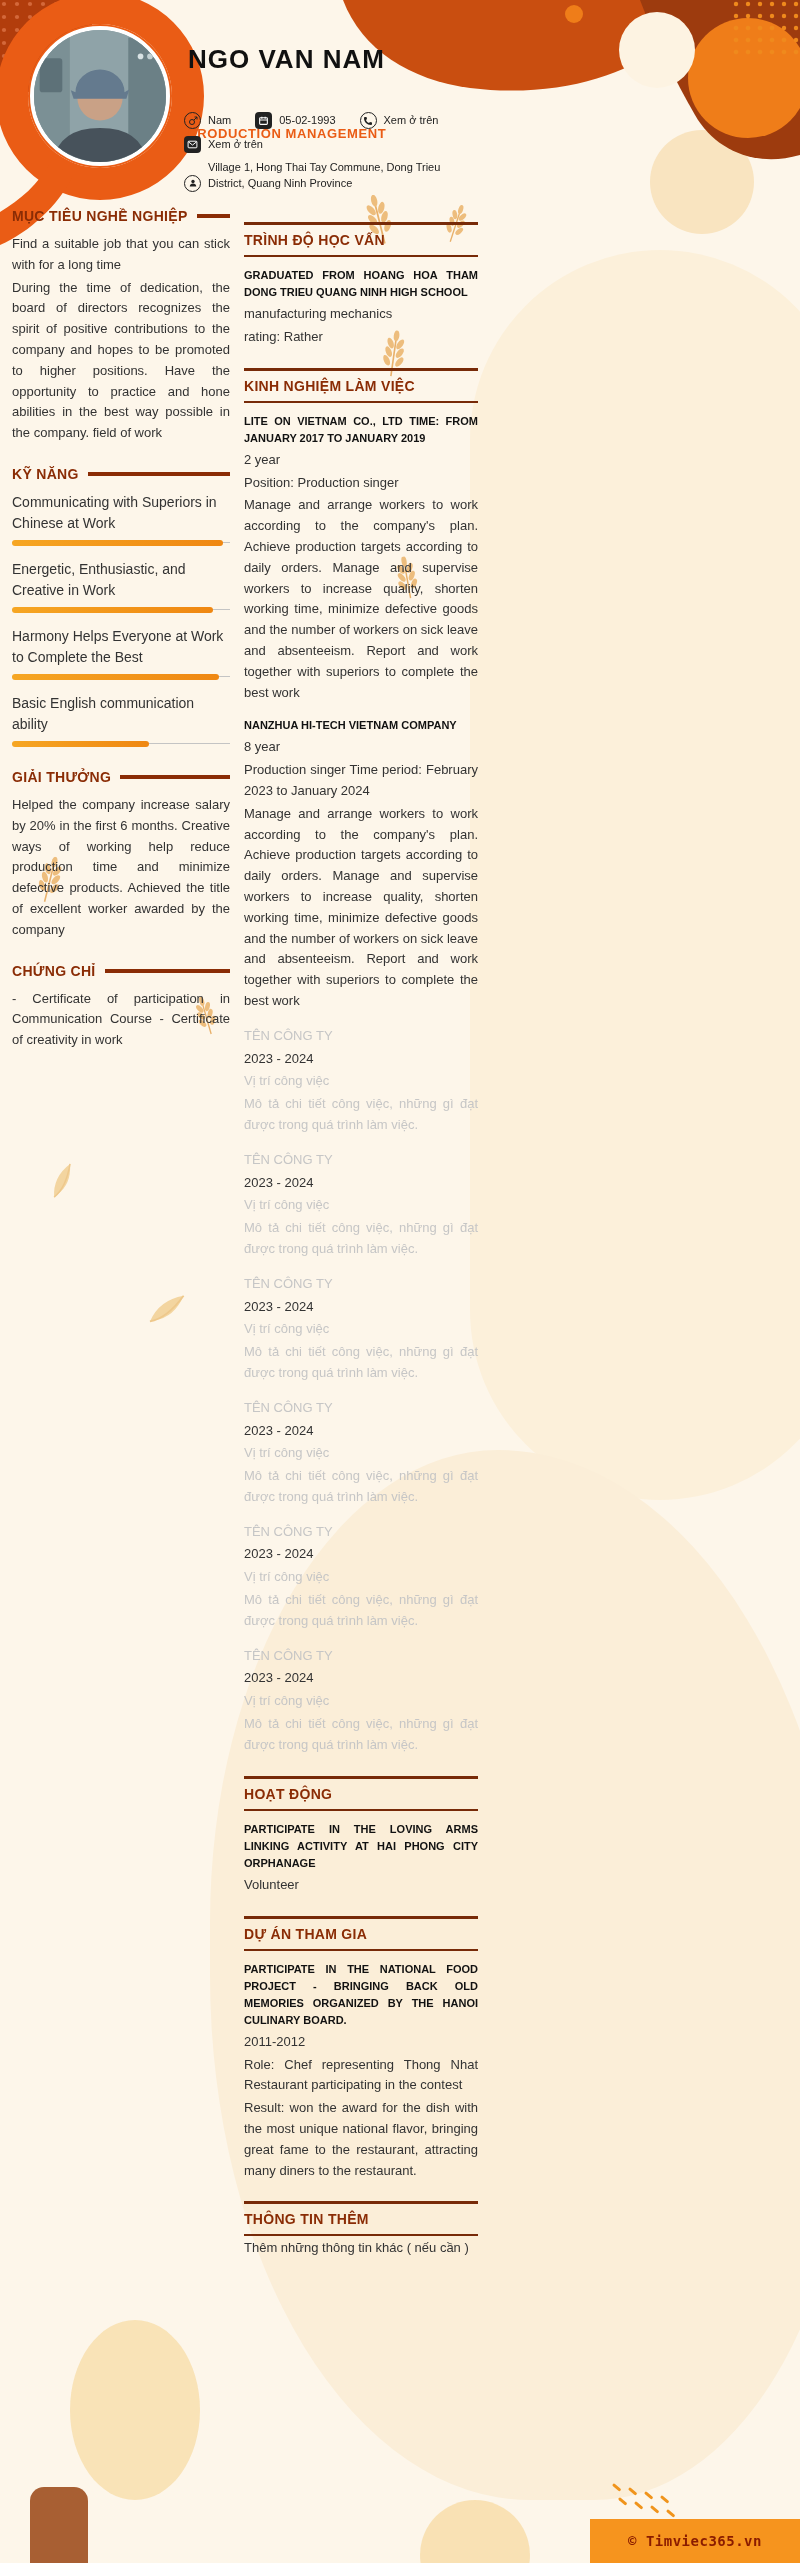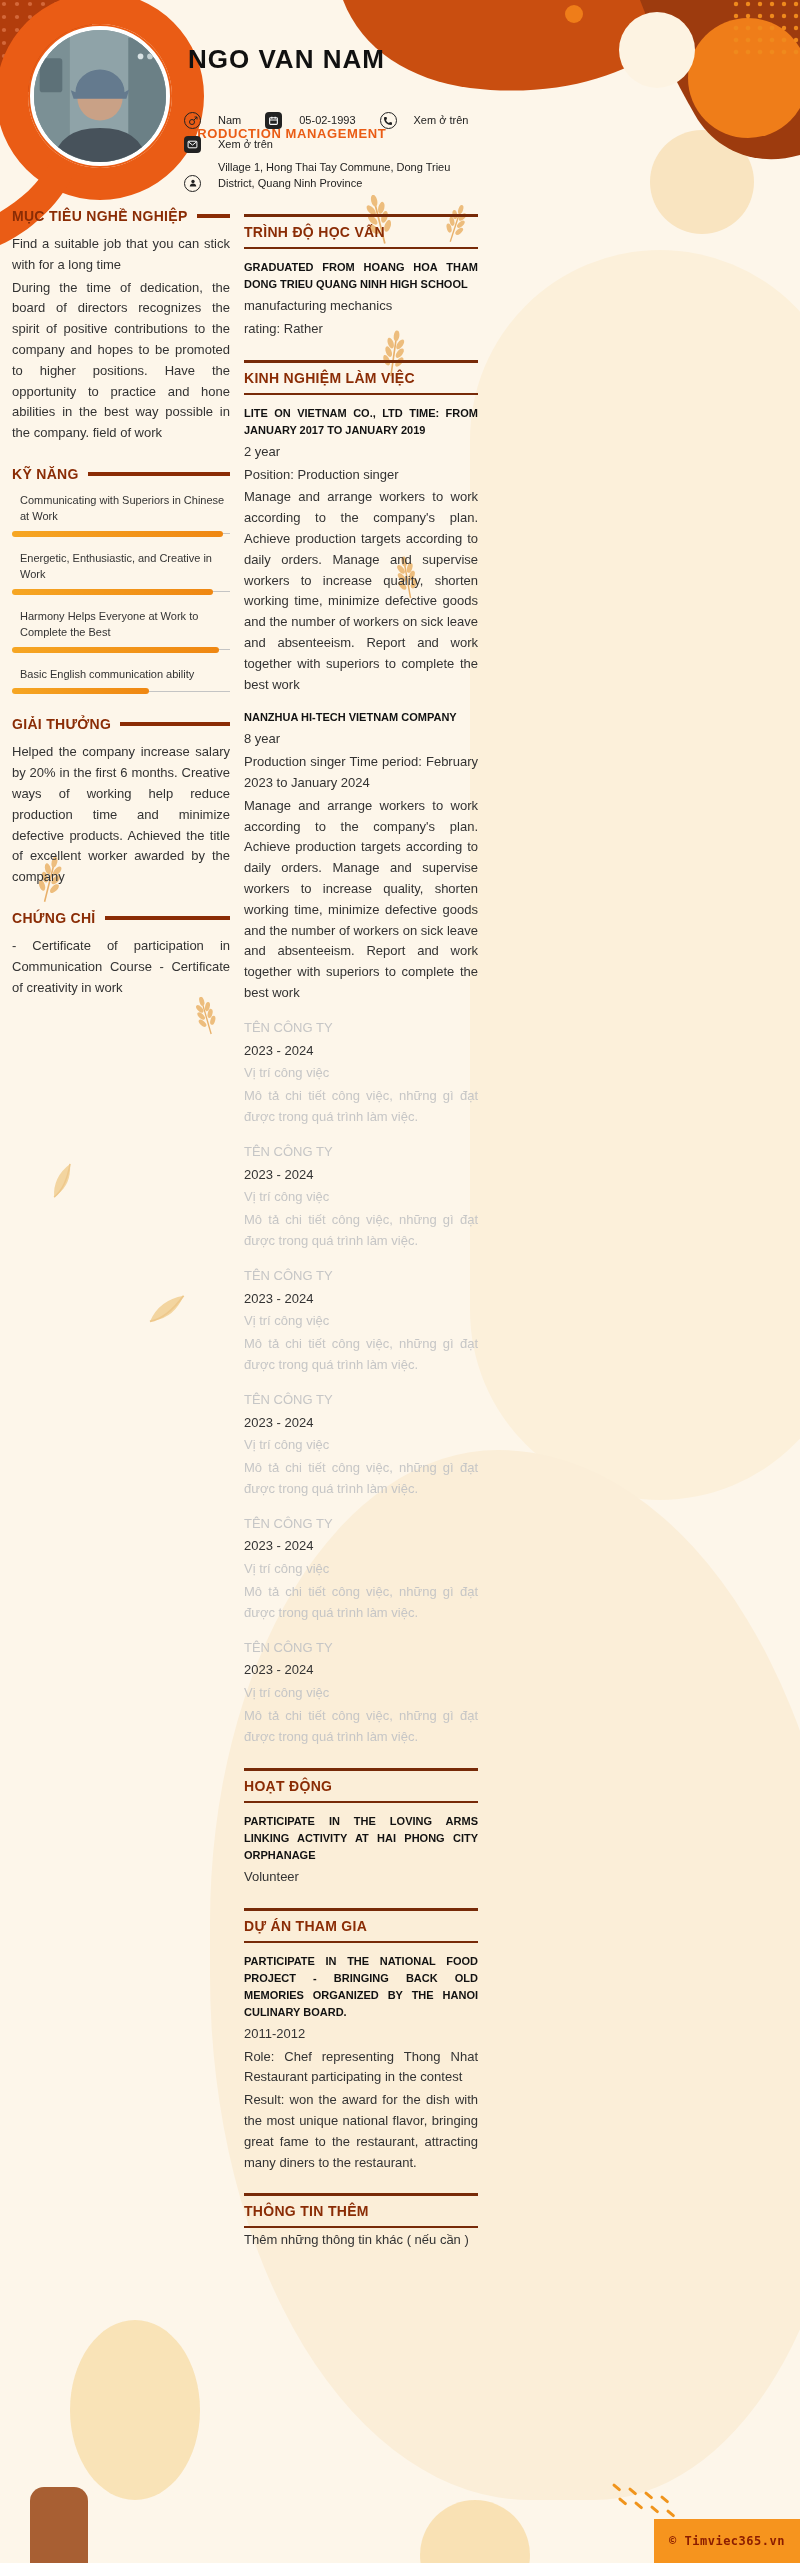--- a/index.html
+++ b/index.html
@@ -19,21 +19,21 @@
   .name{
     position:absolute;left:188px;top:44px;margin:0;font-size:26px;font-weight:bold;color:#111;
     letter-spacing:1px;z-index:3;
   }
   .subtitle{
     position:absolute;left:188px;top:86px;font-size:13px;font-weight:bold;
     color:var(--accent-orange,#e97c16);letter-spacing:.6px;z-index:3;margin-top:40px;
   }
   .contact{position:absolute;left:184px;top:112px;width:310px;font-size:11px;color:#222;z-index:3;}
   .c-row{display:flex;gap:24px;margin-bottom:7px;align-items:flex-start;}
-  .c-item{display:flex;gap:17px;align-items:center;line-height:1.45;}
+  .c-item{display:flex;gap:7px;align-items:center;line-height:1.45;}
   .c-item.addr{align-items:flex-end;}
   .c-item.addr .c-text{width:268px;}
   .icon-circle{flex:none;width:17px;height:17px;border:1.6px solid #222;border-radius:50%;
     display:inline-flex;align-items:center;justify-content:center;box-sizing:border-box;}
   .icon-square{flex:none;width:17px;height:17px;background:#222;border-radius:4px;
     display:inline-flex;align-items:center;justify-content:center;}
 
   
   .col-left{position:absolute;left:12px;top:208px;width:218px;z-index:2;}
   .col-right{position:absolute;left:244px;top:205px;width:234px;z-index:2;}
@@ -43,37 +43,37 @@
     font-size:14px;font-weight:bold;color:var(--maroon,#8a2c05);letter-spacing:.3px;}
   .l-head::after{content:"";flex:1;height:4px;background:var(--maroon,#8a2c05);}
 
   .body-text{margin:3px 0 9px 0;font-size:13px;line-height:1.6;text-align:justify;}
   .tight{margin:2px 0;}
   .entry-title{margin:10px 0 3px 0;font-size:11px;line-height:1.55;font-weight:bold;color:#111;text-align:justify;}
   .ph{color:var(--muted,#c6c6c6);}
   .entry{margin-bottom:14px;}
 
   .r-sec{border-top:3px solid var(--rule,#772a08);margin-top:20px;}
-  .r-sec:first-child{margin-top:9px;}
+  .r-sec:first-child{margin-top:17px;}
   .r-head{margin:0;padding:7px 0;font-size:14px;font-weight:bold;color:var(--maroon,#8a2c05);
     letter-spacing:.3px;border-bottom:2px solid var(--rule,#772a08);}
 
   
   .skill{margin-bottom:13px;}
-  .skill-label{font-size:11px;line-height:1.5;margin-bottom:6px;margin-left:8px;}
+  .skill-label{font-size:14px;line-height:1.5;margin-bottom:6px;}
   .skill-bar{position:relative;height:6px;}
   .skill-track{position:absolute;left:0;right:0;top:2.5px;height:1px;background:var(--skill-track,#c4c4c4);}
   .skill-fill{position:absolute;left:0;top:0;height:6px;border-radius:3px;
     background:linear-gradient(90deg,var(--skill-fill,#f6a623),#ef8712);}
 
   
   .footer-box{
-    position:absolute;right:0;bottom:0;width:146px;height:44px;z-index:3;
+    position:absolute;right:0;bottom:0;width:210px;height:44px;z-index:3;
     background:var(--footer-bg,#f6941e);display:flex;align-items:center;justify-content:center;
-    font-family:"DejaVu Sans Mono",monospace;font-size:12px;font-weight:bold;
+    font-family:"DejaVu Sans Mono",monospace;font-size:14px;font-weight:bold;
     color:var(--footer-text,#8a1c00);letter-spacing:.5px;
   }
   .brown-shape{position:absolute;left:30px;bottom:0;width:58px;height:76px;z-index:2;
     background:var(--brown-shape,#a85f33);border-radius:14px 14px 0 0;}
 </style>
 </head>
 <body>
 
 <div id="page">
 

